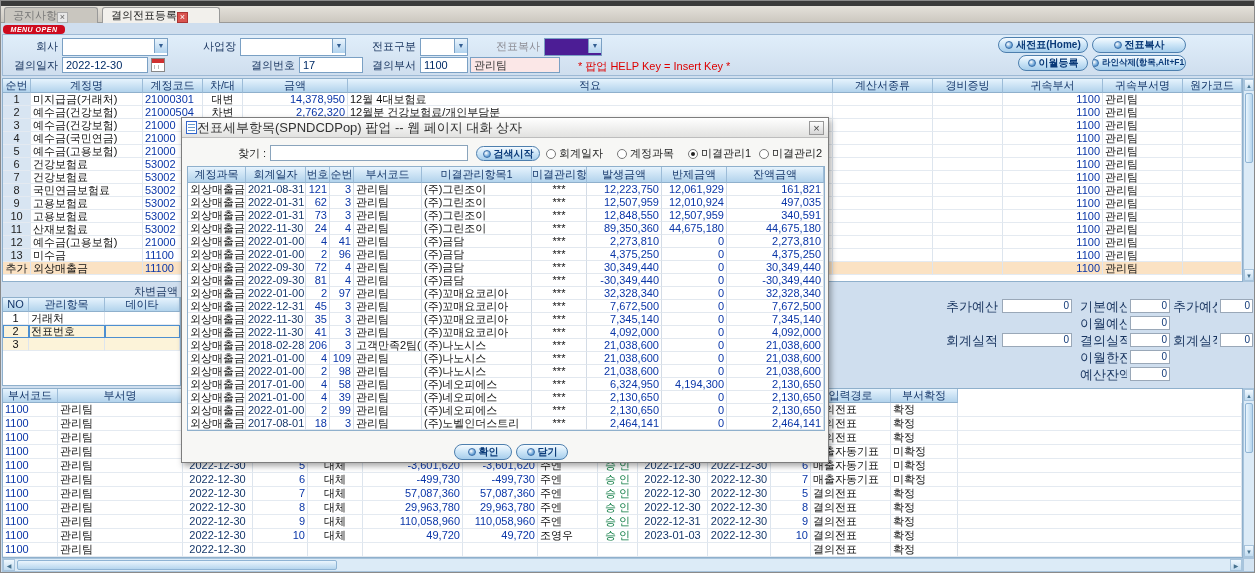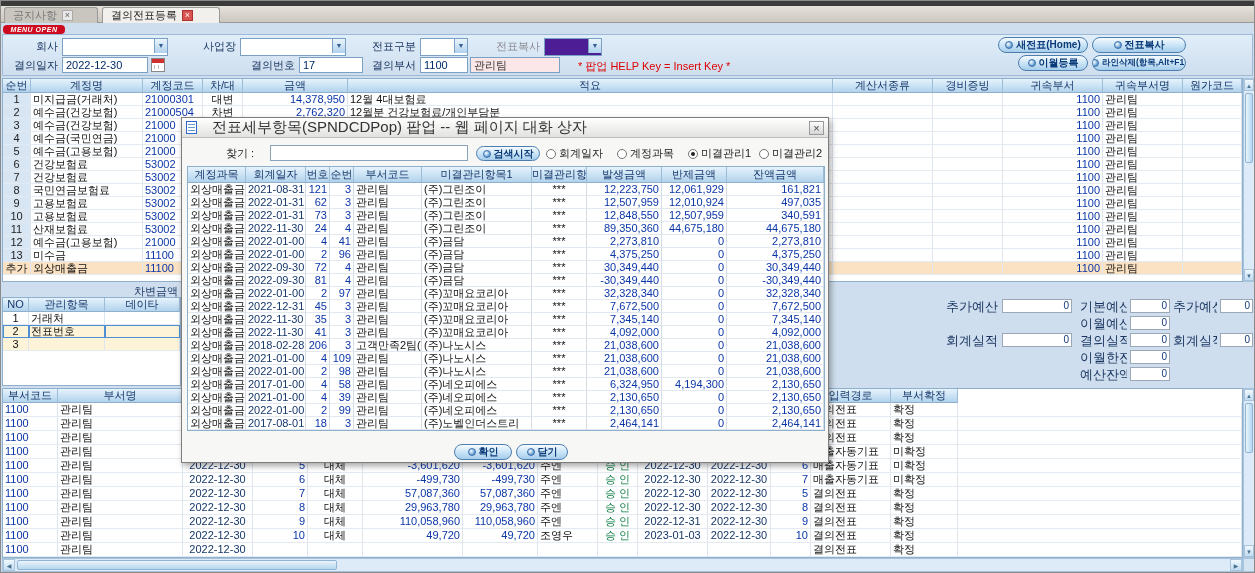--- a/index.html
+++ b/index.html
@@ -1,21 +1,21 @@
 <!DOCTYPE html>
 <html><head>
 <meta charset="utf-8">
 <style>
 *{margin:0;padding:0;box-sizing:border-box}
 html,body{width:1255px;height:573px}
 body{position:relative;font-family:"Liberation Sans","DejaVu Sans",sans-serif;font-size:11px;background:#cfdeee;overflow:hidden;color:#111}
 #frame{position:absolute;inset:0;border:1px solid #8a8a8a;pointer-events:none;z-index:99}
 #topbar{position:absolute;left:0;top:0;width:1255px;height:6px;background:#3b3b3b}
 #tabbar{position:absolute;left:0;top:6px;width:1255px;height:17px;background:linear-gradient(#e4e1da,#ccc8c0);border-bottom:1px solid #9a9a98}
-.tab{position:absolute;top:1px;height:16px;border:1px solid #999;border-bottom:none;border-radius:3px 3px 0 0;padding:0 6px 0 8px;display:flex;align-items:center;gap:5px;font-size:11px;background:#c9c6bf;color:#777;cursor:pointer}
+.tab{position:absolute;top:1px;height:16px;border:1px solid #999;border-bottom:none;border-radius:3px 3px 0 0;padding:0 6px 0 8px;display:flex;align-items:flex-end;font-size:11px;background:#c9c6bf;color:#777;cursor:pointer}
 .tab:nth-of-type(1){left:4px;width:94px}
 .tab:nth-of-type(2){left:102px;width:118px}
 .tab.active{background:#f2f0ec;color:#222}
 .tab-close{width:11px;height:11px;border:1px solid #aaa;background:#e8e8e8;font-size:9px;line-height:9px;text-align:center;color:#666}
 .tab.active .tab-close{background:#d9534f;border-color:#a33;color:#fff}
 #menuopen{position:absolute;left:3px;top:25px;width:62px;height:9px;background:#ce0a1e;border-radius:4px;color:#fff;font-size:7px;font-weight:bold;font-style:italic;line-height:9px;text-align:center;letter-spacing:.5px}
 #headerbox{position:absolute;left:2px;top:34px;width:1251px;height:42px;border:1px solid #9db9d5;background:linear-gradient(#e0eefa,#cfdeee)}
 .lbl{position:absolute;height:16px;line-height:16px;color:#17335e;text-align:right;white-space:nowrap}
 .lbl.dim{color:#8d8d95}
 .combo{position:absolute;height:16px;background:#fff;border:1px solid #7aa0c4;line-height:14px;padding:16px 16px 0 3px;color:#000;white-space:nowrap;overflow:hidden;cursor:pointer}
@@ -53,25 +53,25 @@
 .bbox{position:absolute;top:0;height:14px;background:#fff;border:1px solid #9aa8b8;text-align:right;padding:0 2px;line-height:12px;color:#123a78;font-size:10px}
 
 .vscroll{position:absolute;width:12px;background:#dcebf7;border:1px solid #a8c4dc}
 .sarrow{position:absolute;left:0;width:10px;height:12px;background:linear-gradient(#f0f8fe,#c2dcf0);border:1px solid #a8c4dc;color:#46718f;font-size:6px;text-align:center;line-height:12px;cursor:pointer}
 .vthumb{position:absolute;left:1px;width:8px;background:linear-gradient(90deg,#eaf5fd,#b6d6ee);border:1px solid #8fb4d4;border-radius:2px;cursor:grab}
 .hscroll{position:absolute;height:14px;background:#dcebf7;border:1px solid #a8c4dc}
 .hthumb{position:absolute;top:1px;height:10px;background:linear-gradient(#eaf5fd,#b6d6ee);border:1px solid #8fb4d4;border-radius:2px;cursor:grab}
 .corner{position:absolute;background:#d4e4f2;border:1px solid #a8c4dc}
 
 #popup{position:absolute;left:181px;top:117px;width:648px;height:346px;background:#f7f7f5;border:1px solid #7d7d7d;box-shadow:2px 3px 6px rgba(0,0,0,.35);z-index:50}
-#popup-title{position:absolute;left:0;top:0;width:646px;height:20px;background:linear-gradient(#ffffff,#e2e2e0);border-bottom:1px solid #bdbdbd;display:flex;align-items:center;gap:15px;padding-left:4px;color:#333;font-size:15px}
+#popup-title{position:absolute;left:0;top:0;width:646px;height:20px;background:linear-gradient(#ffffff,#e2e2e0);border-bottom:1px solid #bdbdbd;display:flex;align-items:center;gap:0;padding-left:4px;color:#333;font-size:13px}
 .doc-icon{width:11px;height:13px;border:1px solid #36c;background:#fff;position:relative}
 .doc-icon:after{content:"";position:absolute;left:1px;top:2px;right:1px;height:7px;background:repeating-linear-gradient(#69c 0 1px,#fff 1px 3px)}
 #popup-close{position:absolute;right:4px;top:3px;width:15px;height:14px;border:1px solid #999;background:linear-gradient(#fdfdfd,#d6d6d6);text-align:center;line-height:12px;font-size:11px;color:#444;cursor:pointer}
-#popup-search-label{position:absolute;left:44px;top:27px;width:40px;text-align:left;color:#222;line-height:16px}
+#popup-search-label{position:absolute;left:44px;top:27px;width:40px;text-align:right;color:#222;line-height:16px}
 #popup-search-input{position:absolute;left:88px;top:27px;width:198px;height:16px;border:1px solid #8aa4bc;background:#fff;font-size:11px;padding:0 3px;font-family:inherit}
 #popup-search-btn{left:294px;top:28px;width:64px;height:15px}
 .radio{position:absolute;top:28px;display:flex;align-items:center;gap:3px;cursor:pointer}
 .rdot{width:10px;height:10px;border-radius:50%;border:1px solid #777;background:#fff;position:relative}
 .radio.checked .rdot:after{content:"";position:absolute;left:2px;top:2px;width:4px;height:4px;border-radius:50%;background:#222}
 .radio span.rlabel{font-size:11px;color:#222}
 #popup-table{position:absolute;left:5px;top:48px;width:638px;background:#fff;border:1px solid #8fb0cc}
 #popup-ok{left:272px;top:326px;width:58px;height:16px}
 #popup-cancel{left:334px;top:326px;width:52px;height:16px}
 .pcell{border-right:1px solid #d4dce6;border-bottom:1px solid #e2e8ef;overflow:hidden;white-space:nowrap;padding:0 2px;font-size:11px;height:13px;line-height:12px;background:#fff}

